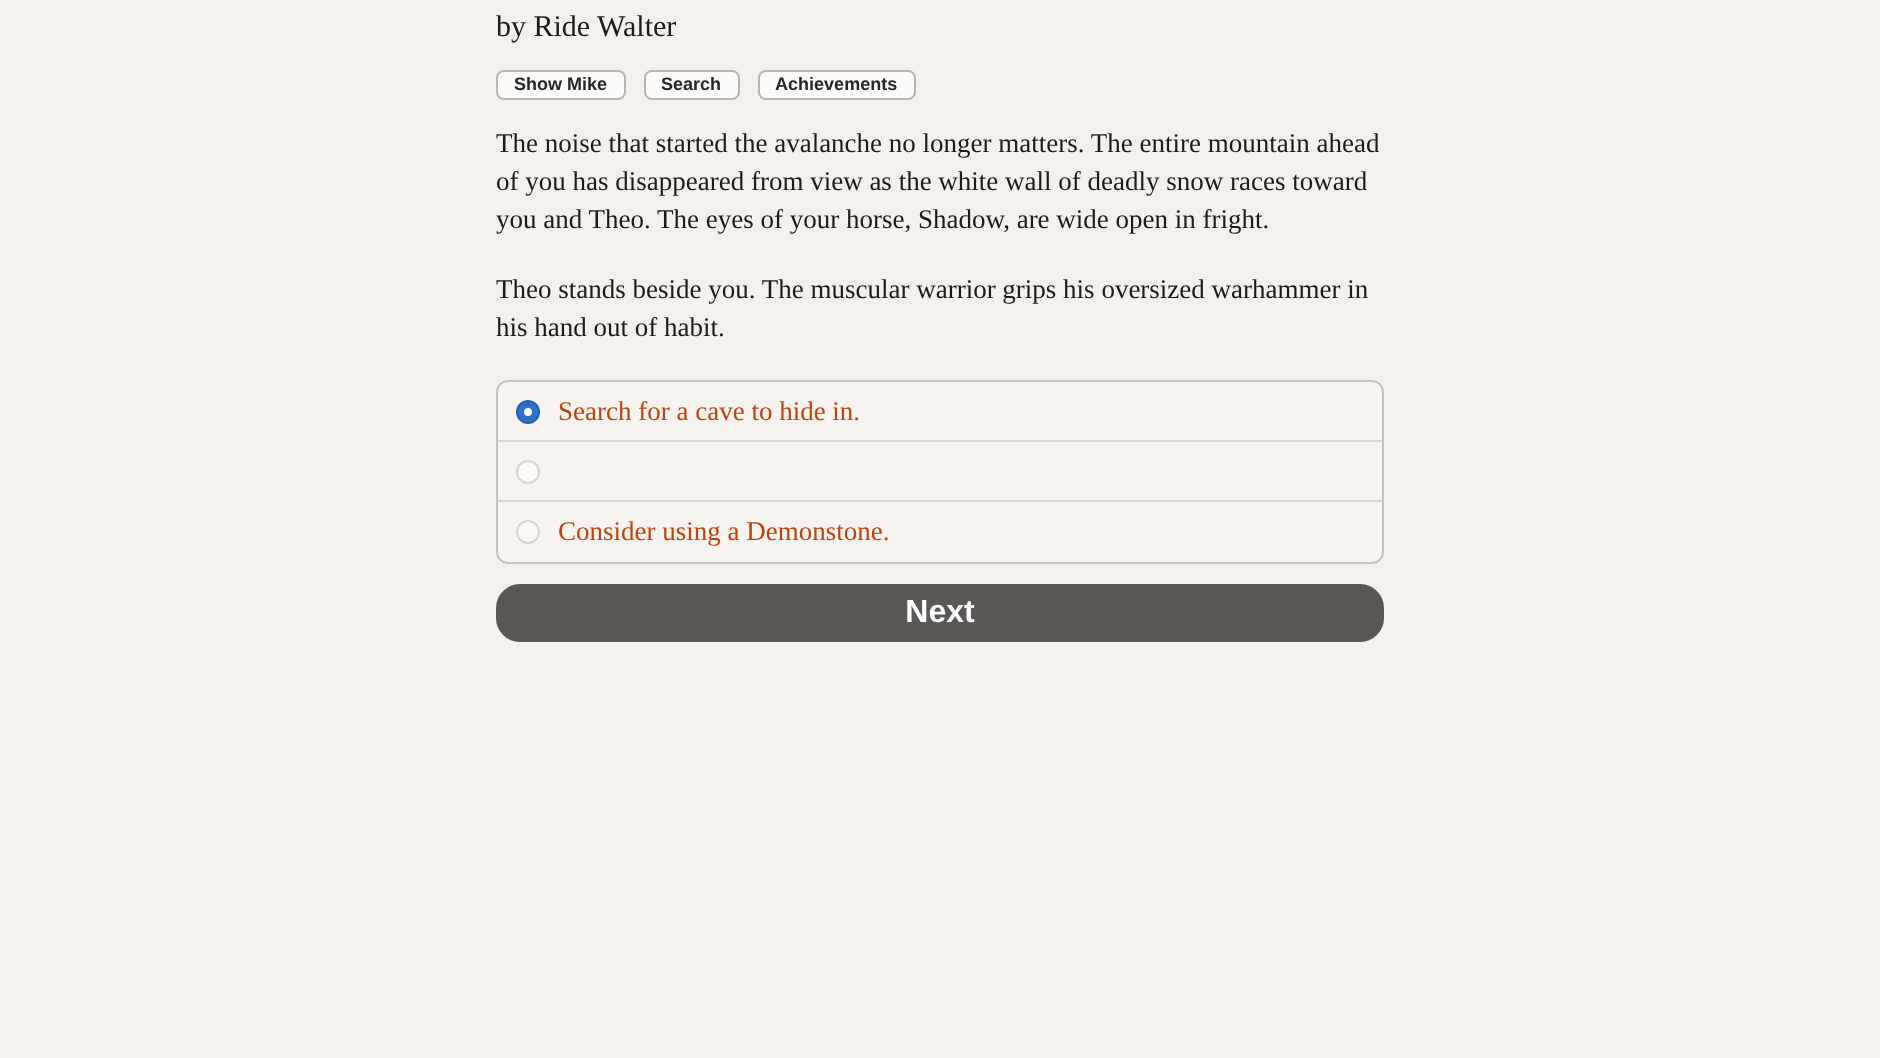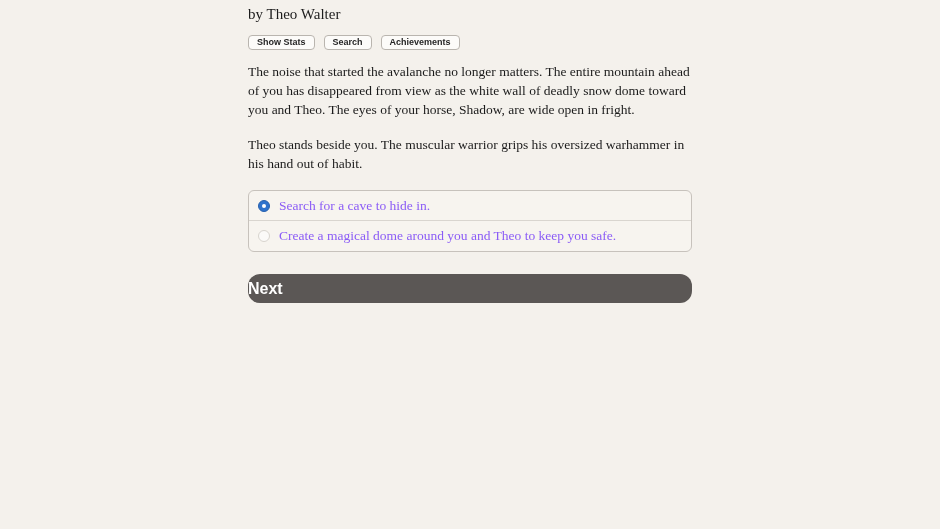--- a/index.html
+++ b/index.html
@@ -79,66 +79,69 @@
     content: "";
     position: absolute;
     left: 3px; top: 3px;
     width: 4px; height: 4px;
     border-radius: 50%;
     background: #fdfdfd;
   }
   .choice-label {
     margin-left: 9px;
     font-size: 13.5px;
-    color: #8b5cf6;
+    color: #c2410c;
     font-family: "Liberation Serif", serif;
   }
   .next-button {
     display: block;
     width: 100%;
-    margin-top: 22px;
+    margin-top: 10px;
     height: 29px;
     background: #5b5755;
     border: none;
     border-radius: 12px;
     color: #ffffff;
     font-family: "Liberation Sans", sans-serif;
     font-size: 16px;
     font-weight: bold;
-    text-align: left;
+    text-align: center;
     cursor: pointer;
   }
 </style>
 </head>
 <body>
 
 <div class="content">
 
-  <div class="author-line">by Theo Walter</div>
+  <div class="author-line">by Ride Walter</div>
 
   <div class="toolbar">
-    <button class="toolbar-btn">Show Stats</button>
+    <button class="toolbar-btn">Show Mike</button>
     <button class="toolbar-btn">Search</button>
     <button class="toolbar-btn">Achievements</button>
   </div>
 
   <div class="story">
-    <p>The noise that started the avalanche no longer matters. The entire mountain ahead of you has disappeared from view as the white wall of deadly snow dome toward you and Theo. The eyes of your horse, Shadow, are wide open in fright.</p>
+    <p>The noise that started the avalanche no longer matters. The entire mountain ahead of you has disappeared from view as the white wall of deadly snow races toward you and Theo. The eyes of your horse, Shadow, are wide open in fright.</p>
     <p>Theo stands beside you. The muscular warrior grips his oversized warhammer in his hand out of habit.</p>
   </div>
 
   <div class="choice-box" id="choice-box">
     <label class="choice-row">
       <span class="radio selected"></span>
       <span class="choice-label">Search for a cave to hide in.</span>
     </label>
 
     <label class="choice-row">
       <span class="radio"></span>
-      <span class="choice-label">Create a magical dome around you and Theo to keep you safe.</span>
     </label>
 
 
+    <label class="choice-row">
+      <span class="radio"></span>
+      <span class="choice-label">Consider using a Demonstone.</span>
+    </label>
   </div>
 
   <button class="next-button">Next</button>
 
 </div>
 
 </body></html>

